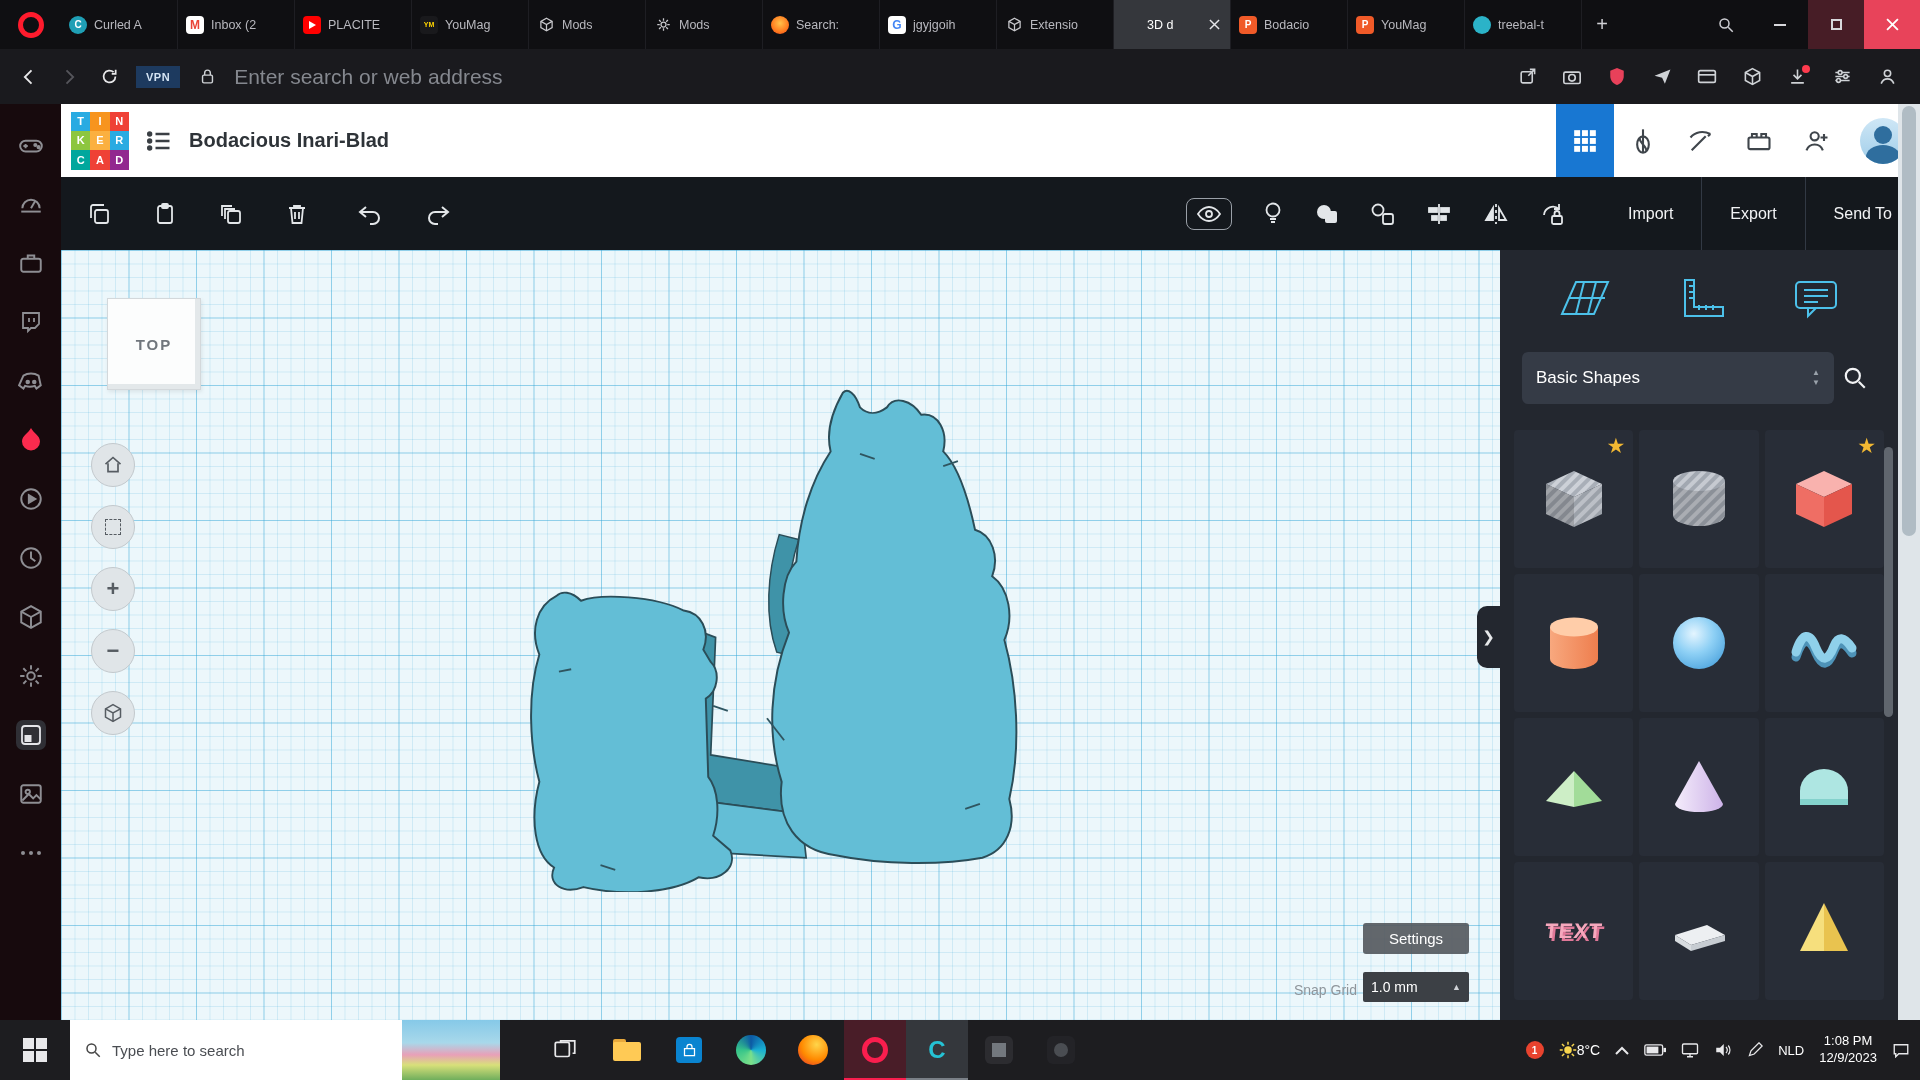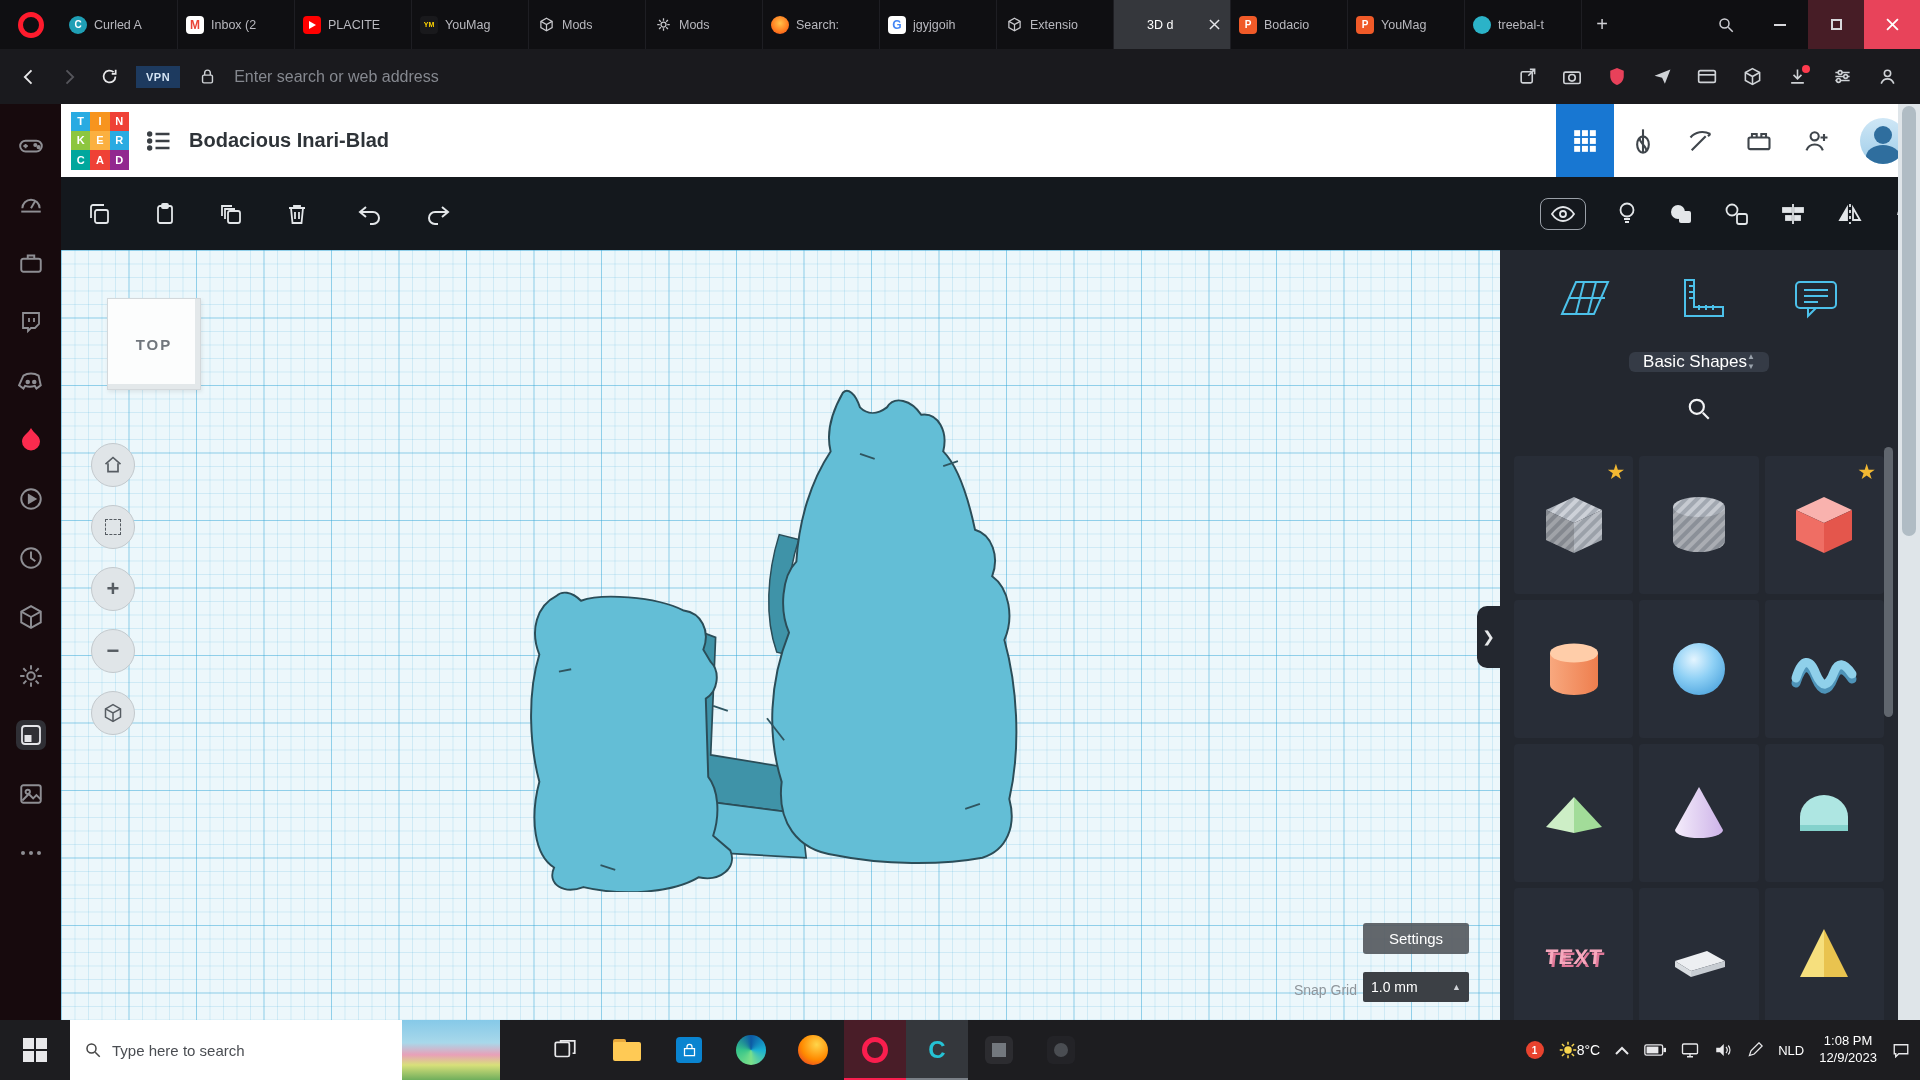--- a/index.html
+++ b/index.html
@@ -35,21 +35,21 @@
   .winctl { width:56px; display:flex; align-items:center; justify-content:center; }
   .winctl.max { background:#471d26; }
   .winctl.close { background:#e8435a; }
   .min-line { width:12px; height:2px; background:#d8d8dc; }
   .max-box { width:11px; height:11px; border:2px solid #d8d8dc; }
 
   
   .addrbar { position:absolute; left:0; top:49px; right:0; height:55px; background:#1a1a1e; display:flex; align-items:center; padding:0 16px; gap:14px; }
   .nav-ic { width:26px; height:26px; display:flex; align-items:center; justify-content:center; }
   .vpn-badge { background:#1d3a5f; color:#d4e4f4; font-size:11px; font-weight:bold; padding:5px 10px; border-radius:0; letter-spacing:.5px; }
-  .addr-input { flex:1; background:transparent; border:none; outline:none; color:#e6e6ea; font-size:16px; }
+  .addr-input { flex:1; background:transparent; border:none; outline:none; color:#e6e6ea; font-size:21px; }
   .addr-input::placeholder { color:#85888f; }
   .addr-icons { display:flex; align-items:center; gap:19px; padding-right:4px; }
   .addr-icons .nav-ic { position:relative; }
   .dl-dot { position:absolute; top:1px; right:0; width:8px; height:8px; border-radius:50%; background:#ff3b4e; }
 
   
   .sidebar { position:absolute; left:0; top:104px; width:61px; bottom:60px; background:#170a0d; display:flex; flex-direction:column; align-items:center; padding-top:26px; gap:29px; }
   .sb-ic { width:30px; height:30px; display:flex; align-items:center; justify-content:center; color:#8e8e93; }
   .sb-ic.active { background:#2f2f35; border-radius:7px; color:#e4e4e8; }
 
@@ -89,21 +89,21 @@
   .model-svg { position:absolute; left:466px; top:128px; }
   .settings-btn { position:absolute; left:1302px; top:673px; width:106px; height:31px; background:rgba(86,90,95,.92); color:#fff; font-size:15px; display:flex; align-items:center; justify-content:center; border-radius:3px; }
   .snap-label { position:absolute; left:1196px; top:732px; width:100px; text-align:right; color:#8e959b; font-size:14px; }
   .snap-dd { position:absolute; left:1302px; top:722px; width:106px; height:30px; background:#3c4045; color:#fff; font-size:14px; display:flex; align-items:center; justify-content:space-between; padding:0 8px; border-radius:2px; }
   .snap-dd .arr { font-size:9px; color:#cfd2d6; }
 
   
   .panel { position:absolute; left:1500px; top:250px; width:398px; bottom:60px; background:#23272f; }
   .collapse-handle { position:absolute; left:-23px; top:356px; width:23px; height:62px; background:#23272f; border-radius:10px 0 0 10px; color:#e6e8ea; display:flex; align-items:center; justify-content:center; font-size:15px; }
   .panel-top { display:flex; justify-content:space-around; align-items:center; padding:26px 24px 18px; }
-  .panel-search-row { display:flex; align-items:center; gap:16px; padding:14px 22px 6px;flex-direction:column; }
+  .panel-search-row { display:flex; align-items:center; padding:14px 22px 6px; }
   .shape-select { flex:1; height:52px; background:#353b46; border-radius:6px; color:#fff; font-size:17px; display:flex; align-items:center; padding:0 14px; }
   .shape-select .spin { margin-left:auto; display:flex; flex-direction:column; line-height:8px; font-size:8px; color:#9aa2ab; gap:2px; }
   .search-btn { width:42px; height:42px; display:flex; align-items:center; justify-content:center; }
   .shape-grid { display:grid; grid-template-columns:repeat(3,1fr); gap:6px; padding:20px 14px 0; }
   .tile { height:138px; background:#282d37; border-radius:4px; display:flex; align-items:center; justify-content:center; position:relative; }
   .tile .star { position:absolute; top:4px; right:8px; color:#f2b832; font-size:21px; }
   .text-shape { font-weight:900; font-size:21px; color:#f6a8bd; text-shadow:2.5px 2.5px 0 #e07898; transform:skewX(-6deg); letter-spacing:1px; }
   .panel-scroll { position:absolute; right:5px; top:197px; width:9px; height:270px; background:#60666e; border-radius:5px; }
 
   
@@ -575,20 +575,25 @@
       </span>
     <span>
         <svg width="26" height="26" viewBox="0 0 26 26" fill="none" stroke="#e3e6e9" stroke-width="1.8">
           <path d="M4 14a9 9 0 0 1 15-6"></path>
           <path d="M19 3v5h-5"></path>
           <rect x="12" y="15" width="10" height="8" rx="1.5"></rect>
           <path d="M14.5 15v-2.5a2.5 2.5 0 0 1 5 0V15"></path>
         </svg>
       </span>
   </div>
+  <div class="tb-actions">
+    <span class="tb-action" style="border-left:none">Import</span>
+    <span class="tb-action">Export</span>
+    <span class="tb-action">Send To</span>
+  </div>
 </div>
 
 <div class="canvas">
   <div class="viewcube">TOP</div>
 
   <div class="viewbtns">
     <span class="vbtn">
         <svg width="20" height="20" viewBox="0 0 24 24" fill="none" stroke="#565c62" stroke-width="2">
           <path d="M3 11 12 3l9 8"></path>
           <path d="M6 10v10h12V10"></path>

